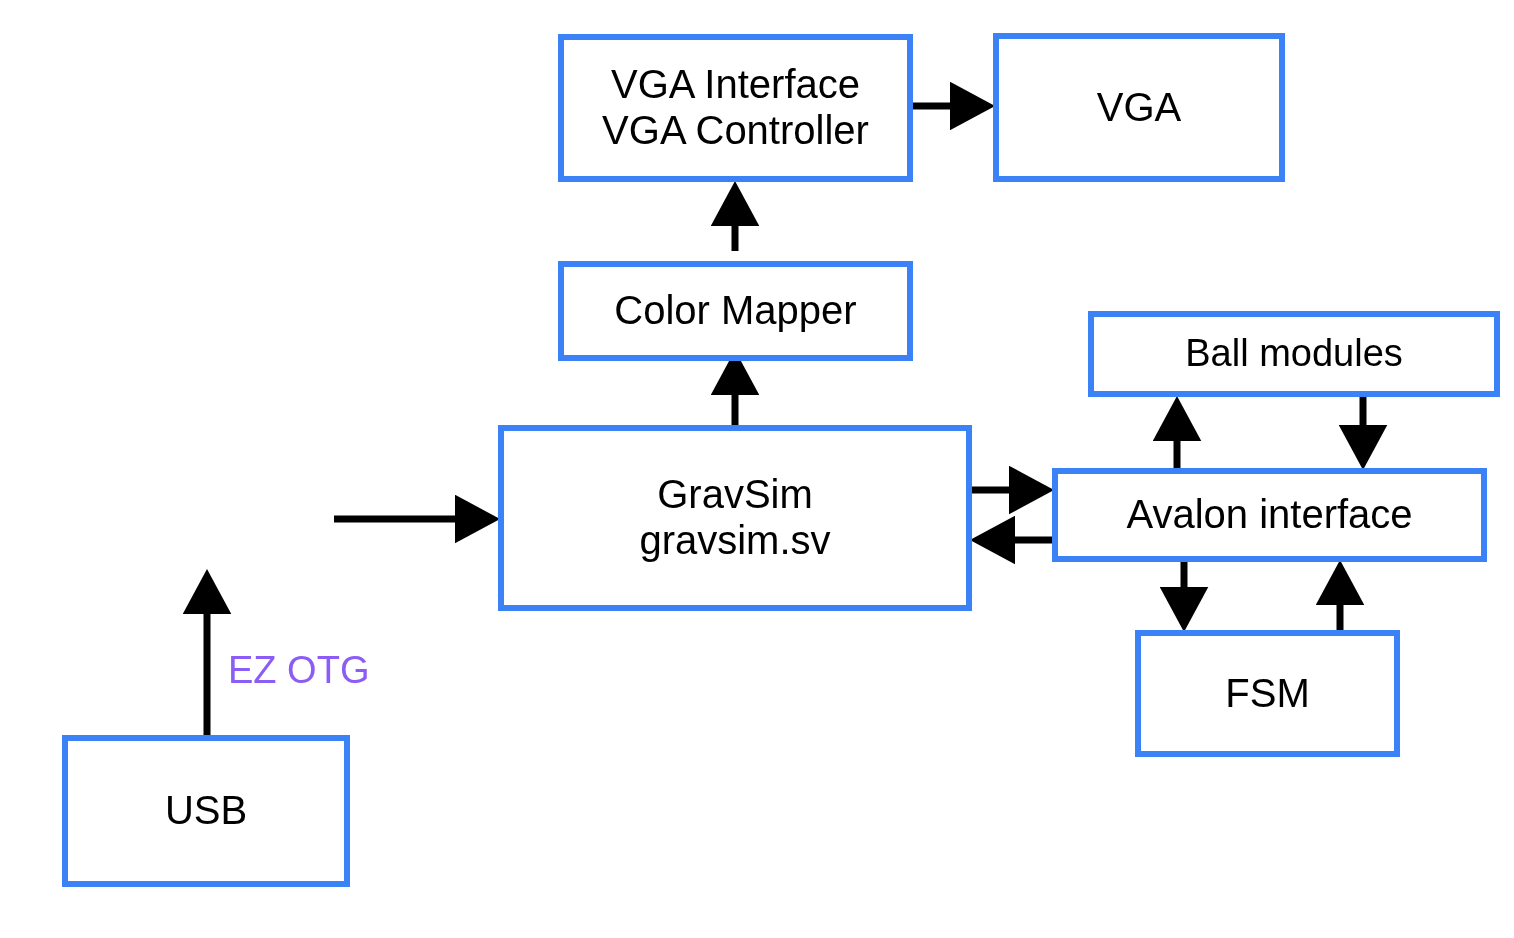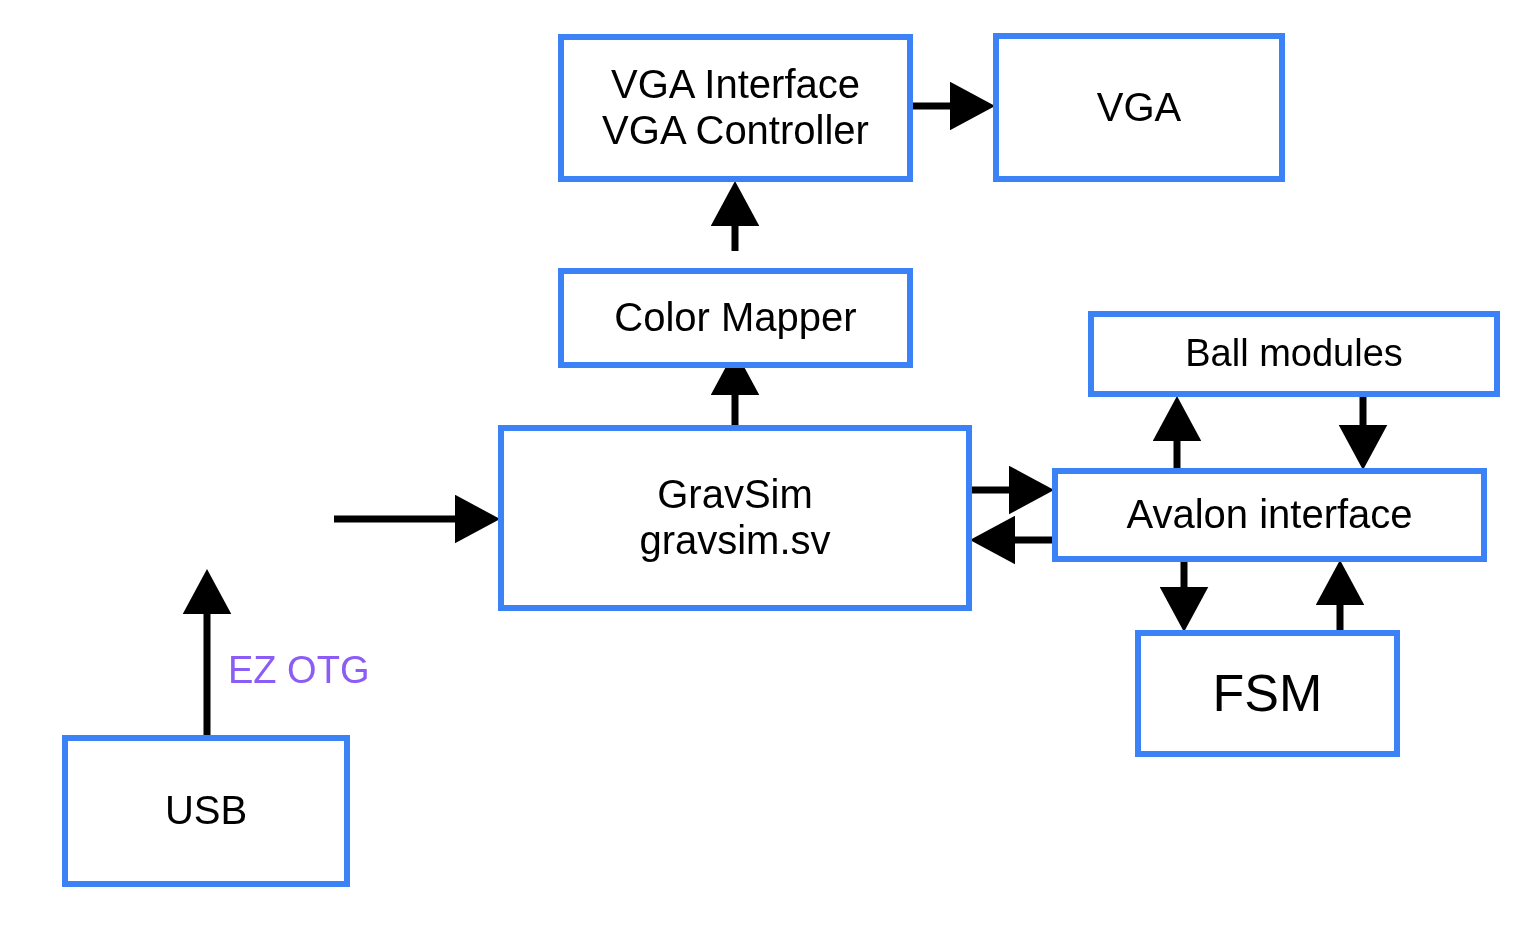--- a/index.html
+++ b/index.html
@@ -45,27 +45,27 @@
     position: absolute;
     color: #8b5cf6;
     white-space: nowrap;
     z-index: 3;
     background: transparent;
     margin-top: 8px;
   }
   
   #node-vga-interface { left:558px;  top:34px;  width:355px; height:148px; font-size:40px; }
   #node-vga-monitor   { left:993px;  top:33px;  width:292px; height:149px; font-size:40px; }
-  #node-color-mapper  { left:558px;  top:268px; width:355px; height:100px; font-size:40px; }
+  #node-color-mapper  { left:558px;  top:261px; width:355px; height:100px; font-size:40px; }
   #node-gravsim       { left:498px;  top:425px; width:474px; height:186px; font-size:40px;text-align:right; }
   #node-nios2         { left:81px;   top:468px; width:253px; height:102px; font-size:38px; }
   #node-usb-keyboard  { left:62px;   top:735px; width:288px; height:152px; font-size:40px; }
   #node-ball-modules  { left:1088px; top:311px; width:412px; height:86px;  font-size:38px; }
   #node-avalon        { left:1052px; top:468px; width:435px; height:94px;  font-size:40px; }
-  #node-fsm           { left:1135px; top:630px; width:265px; height:127px; font-size:52px; }
+  #node-fsm           { left:1135px; top:630px; width:265px; height:127px; font-size:40px; }
 
   #label-ez-otg { left:228px; top:641px; font-size:38px; }
 </style>
 </head>
 <body>
 
 <div id="canvas">
 
   <svg id="svg-layer" viewBox="0 0 1514 938" xmlns="http://www.w3.org/2000/svg">
     <defs>

